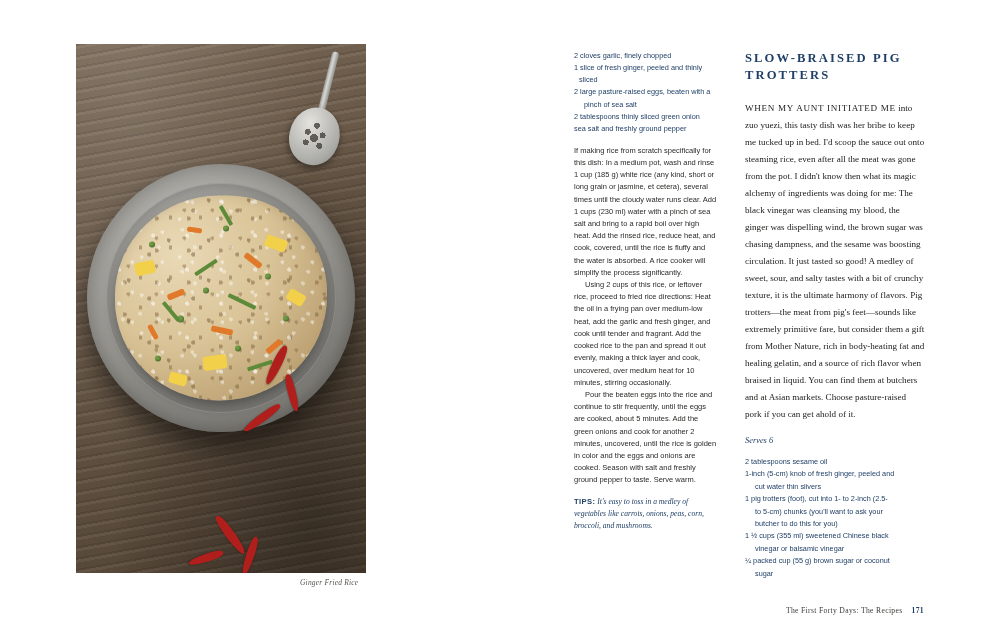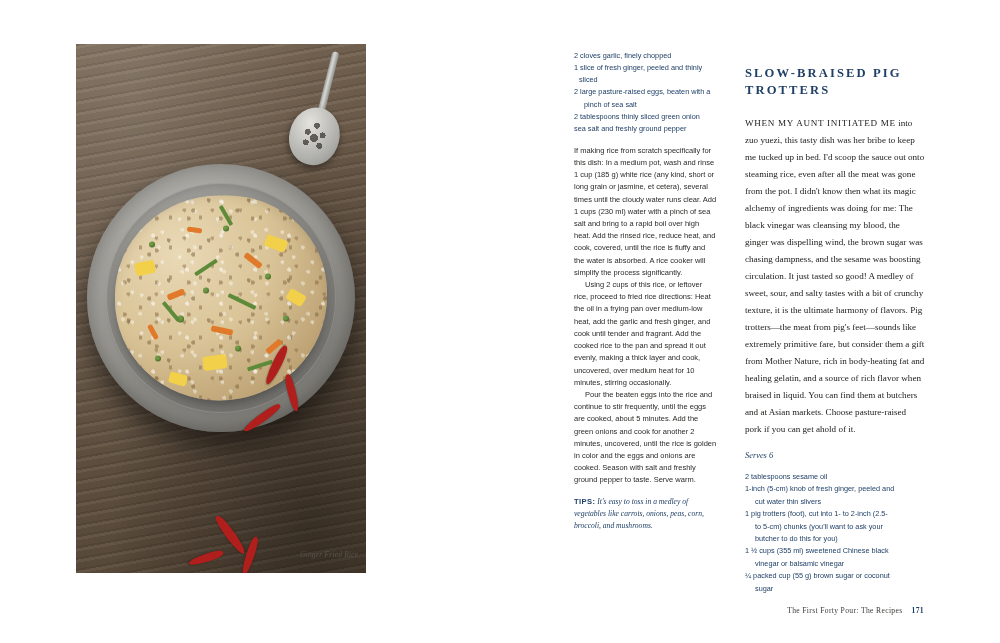--- a/index.html
+++ b/index.html
@@ -123,21 +123,21 @@
   }
   .bit { position:absolute; border-radius:2px; }
   .pea  { border-radius:50%; background:#6f9b45; box-shadow: inset -1px -1px 2px rgba(0,0,0,.3); }
   .carrot{ background:#e07a2a; }
   .egg  { background:#f2d04a; border-radius:3px; }
   .onion{ background:#5e8b3a; border-radius:1px; }
   .chili{ position:absolute; background:#b11f1d; border-radius: 40% 40% 50% 50%; box-shadow:0 1px 2px rgba(0,0,0,.4); }
 
   .caption {
     position: absolute;
-    left: 300px; top: 550px;
+    left: 300px; top: 578px;
     font-family: "Liberation Serif", serif;
     font-style: italic;
     font-size: 7.5px;
     color: #58544f;
     letter-spacing: .2px;
   }
 
   
   .col-left {
     position: absolute;
@@ -187,21 +187,21 @@
     letter-spacing: .4px;
   }
   .tips.indent { text-indent: 11px; }
 
   .recipe-title {
     font-family: "Liberation Serif", serif;
     font-size: 12.6px;
     letter-spacing: 2.1px;
     line-height: 17px;
     color: #1f3f66;
-    margin: 15px 0 16px 0;
+    margin: 0 0 16px 0;
     text-transform: uppercase;
   }
 
   .story {
     font-family: "Liberation Serif", serif;
     font-size: 9.1px;
     line-height: 17px;
     color: #22211f;
     margin: 0;
     text-align: left;
@@ -334,16 +334,16 @@
       <p class="ingredient cont">to 5-cm) chunks (you'll want to ask your</p>
       <p class="ingredient cont">butcher to do this for you)</p>
       <p class="ingredient">1 ½ cups (355 ml) sweetened Chinese black</p>
       <p class="ingredient cont">vinegar or balsamic vinegar</p>
       <p class="ingredient">¼ packed cup (55 g) brown sugar or coconut</p>
       <p class="ingredient cont">sugar</p>
     </div>
   </div>
 
   <div class="footer">
-    <span>The First Forty Pour: The Recipes</span><span class="pgno">171</span>
+    <span>The First Forty Days: The Recipes</span><span class="pgno">171</span>
   </div>
 
 </div>
 
 </body></html>

